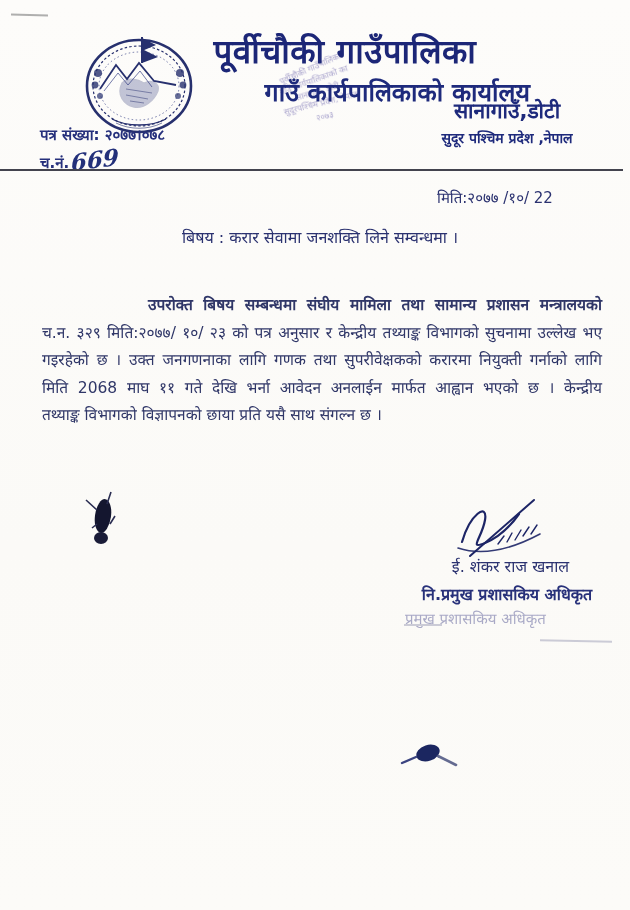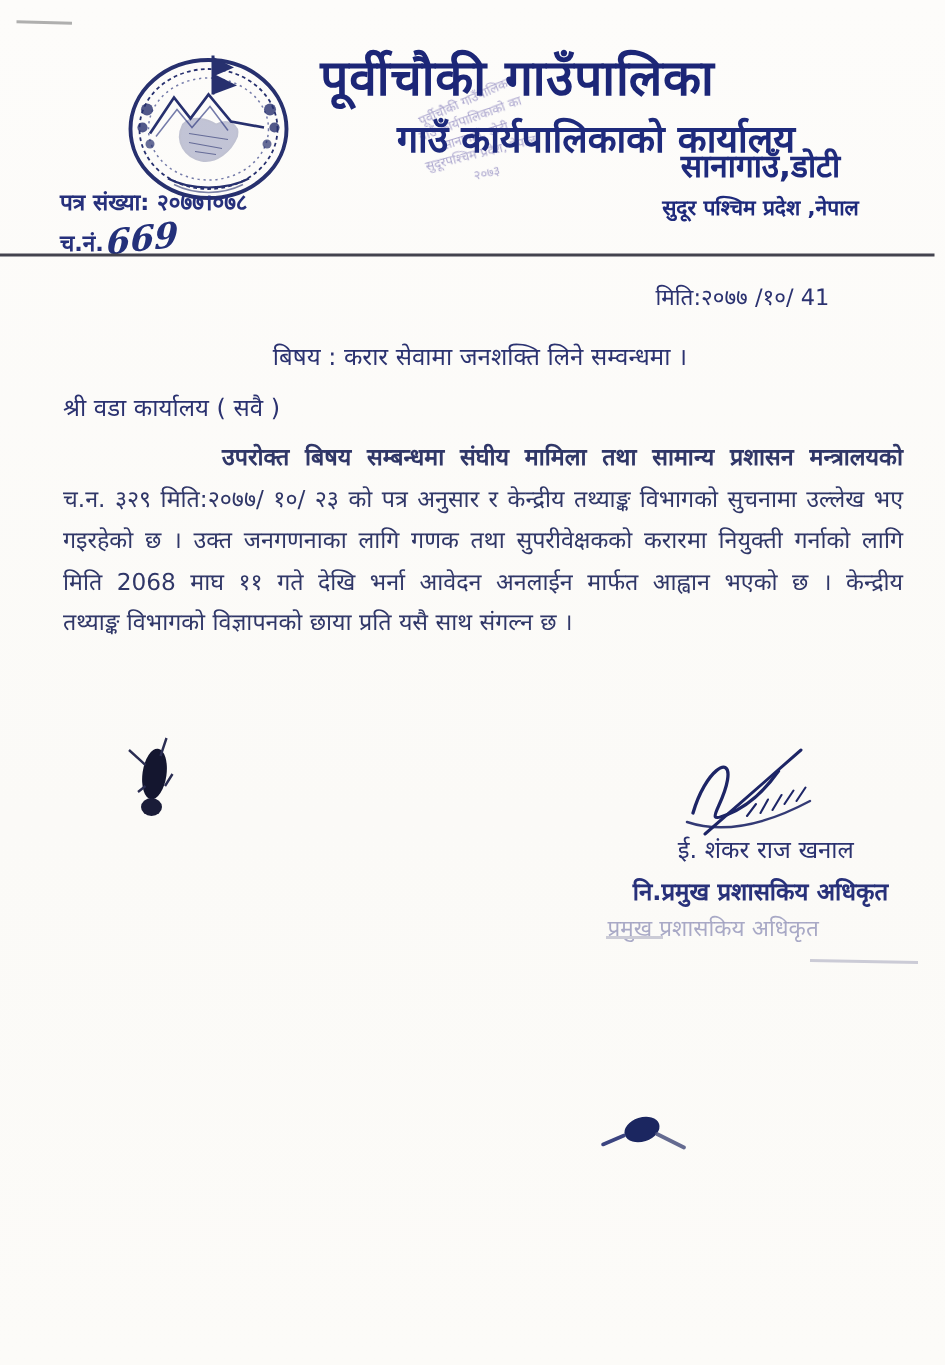--- a/index.html
+++ b/index.html
@@ -98,24 +98,23 @@
     <div class="place-province">सुदूर पश्चिम प्रदेश ,नेपाल</div>
   </div>
 
   <div class="abs refno">पत्र संख्या: २०७७।०७८</div>
   <div class="abs dispatch">
     <span>च.नं.</span><span class="dispatch-no">669</span>
   </div>
 
   <div class="abs rule"></div>
 
-  <div class="abs date-line">मिति:२०७७ /१०/ 41</div>
+  <div class="abs date-line">मिति:२०७७ /१०/ 22</div>
 
   <div class="abs subject">बिषय : करार सेवामा जनशक्ति लिने सम्वन्धमा ।</div>
-  <div class="abs salutation">श्री वडा कार्यालय ( सवै )</div>
 
   <div class="abs body-text">
     <div class="body-line first">उपरोक्त बिषय सम्बन्धमा संघीय मामिला तथा सामान्य प्रशासन मन्त्रालयको</div>
     <div class="body-line">च.न. ३२९ मिति:२०७७/ १०/ २३ को पत्र अनुसार र केन्द्रीय तथ्याङ्क विभागको सुचनामा उल्लेख भए</div>
     <div class="body-line">गइरहेको छ । उक्त जनगणनाका लागि गणक तथा सुपरीवेक्षकको करारमा नियुक्ती गर्नाको लागि</div>
     <div class="body-line">मिति 2068 माघ ११ गते देखि भर्ना आवेदन अनलाईन मार्फत आह्वान भएको छ । केन्द्रीय</div>
     <div class="body-line last">तथ्याङ्क विभागको विज्ञापनको छाया प्रति यसै साथ संगल्न छ ।</div>
   </div>
 
   <svg class="abs" style="left:80px;top:488px;" width="48" height="64" viewBox="0 0 48 64">

